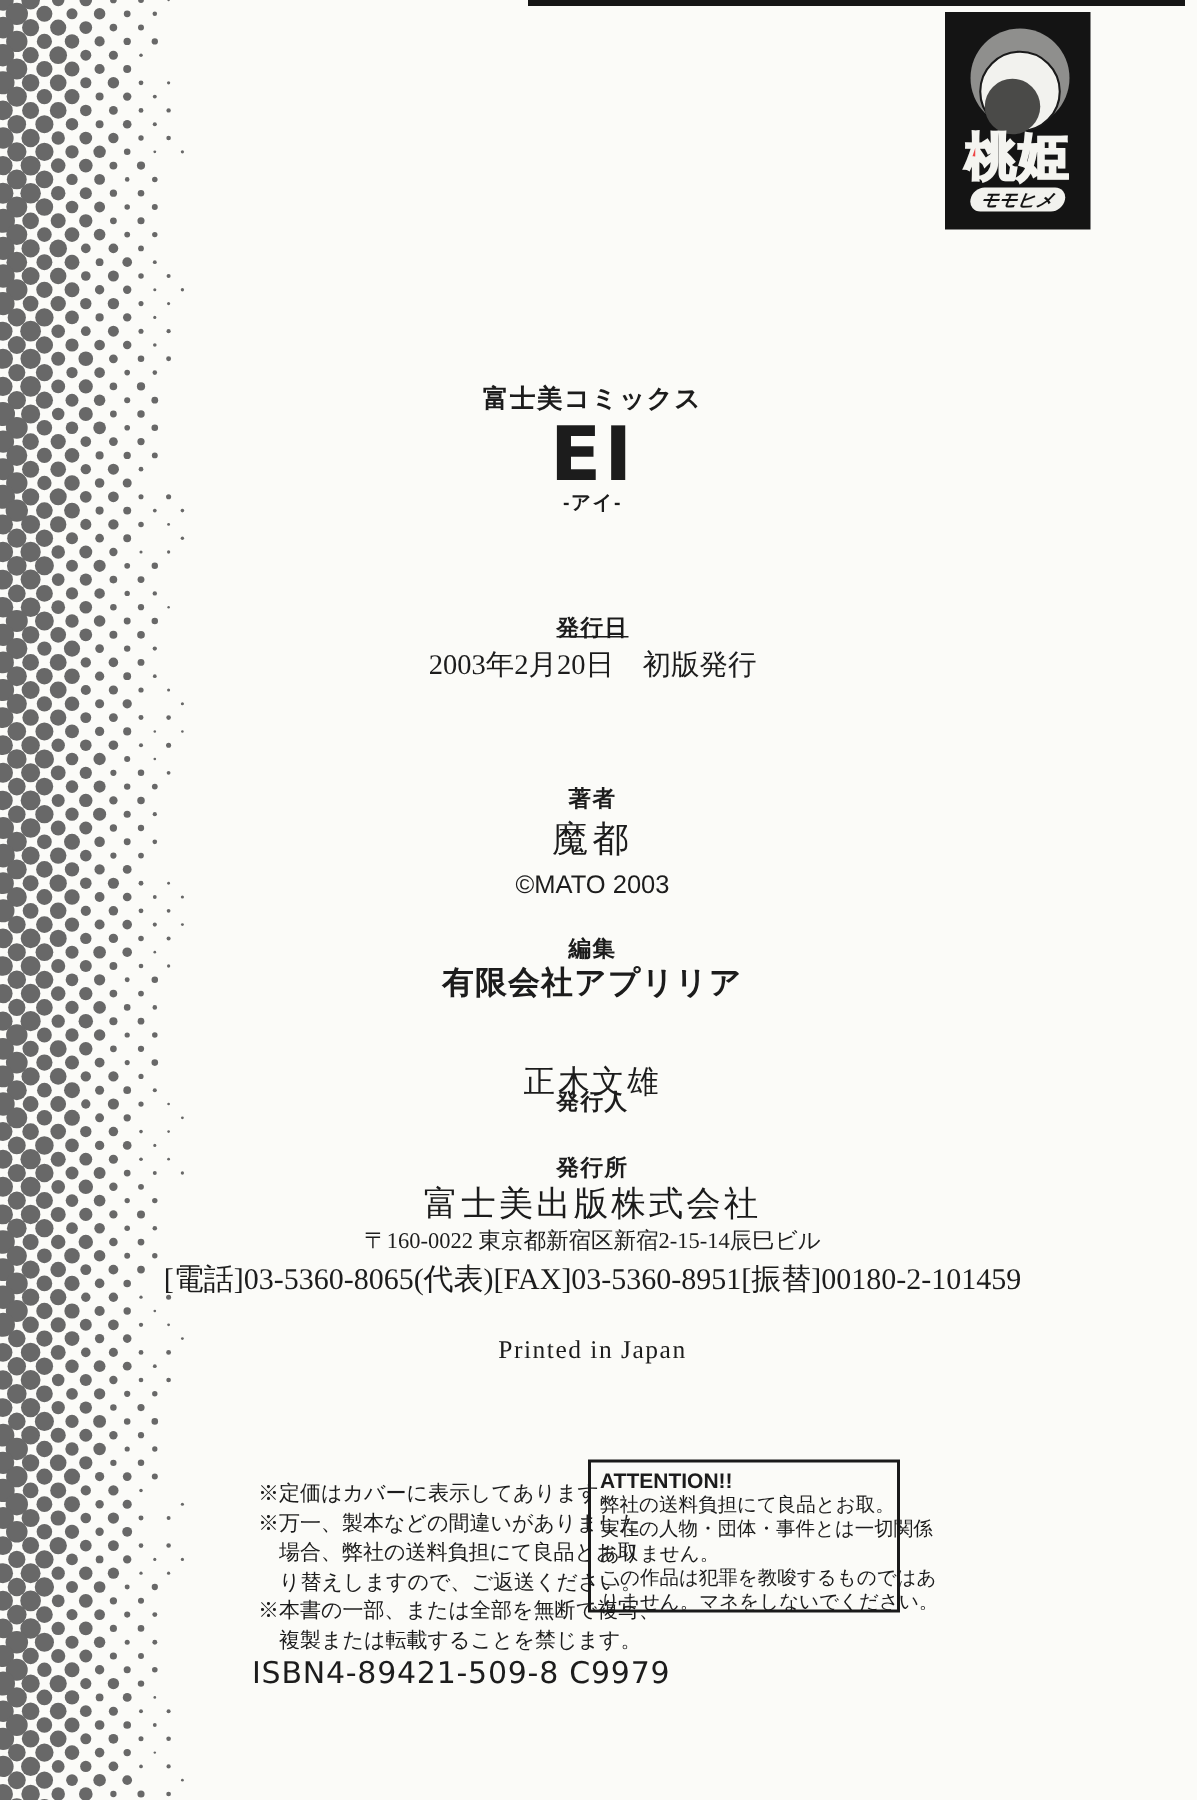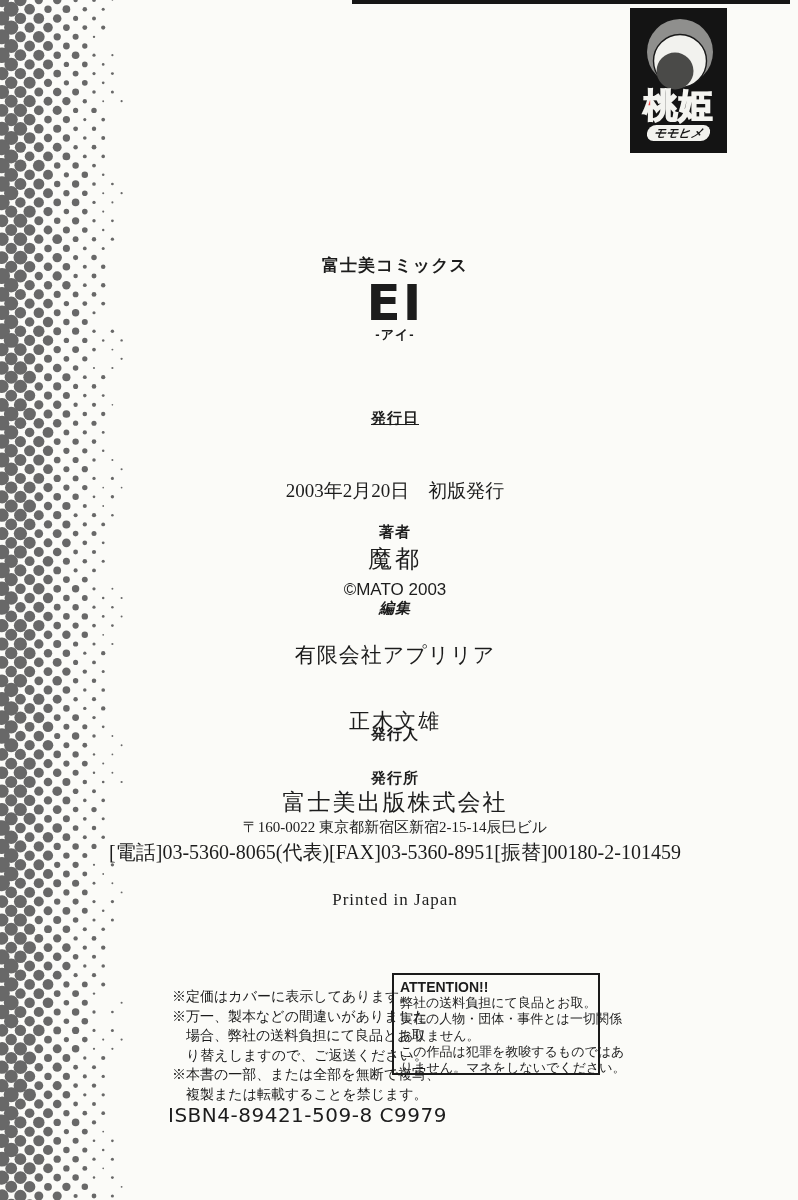--- a/index.html
+++ b/index.html
@@ -32,26 +32,26 @@
     white-space:nowrap;
   }
   
   .line{left:100px;width:590px;text-align:center;white-space:nowrap;}
   .gothic{font-family:"Liberation Sans","DejaVu Sans",sans-serif;font-weight:bold;}
   .imprint{top:254px;font-size:17px;letter-spacing:1px;}
   .book-title{top:278px;font-size:50px;line-height:1;font-family:"DejaVu Sans","Liberation Sans",sans-serif;font-weight:900;letter-spacing:2px;}
   .book-ruby{top:326px;font-size:13px;letter-spacing:1px;}
   .lbl{font-size:15px;letter-spacing:1px;}
   .publish-label{top:409px;text-decoration:underline;}
-  .publish-date{top:430px;font-size:19px;margin-top:48px;}
+  .publish-date{top:430px;font-size:19px;}
   .author-label{top:523px;}
   .author-name{top:543px;font-size:24px;letter-spacing:3px;}
   .copyright{top:580px;font-size:17px;font-family:"Liberation Sans","DejaVu Sans",sans-serif;font-weight:normal;}
-  .editor-label{top:599px;font-style:italic;}
-  .editor-name{top:641px;font-size:21px;letter-spacing:1px;}
+  .editor-label{top:623px;}
+  .editor-name{top:641px;font-size:21px;letter-spacing:1px;font-weight:bold;}
   .pubperson-label{top:725px;}
   .pubperson-name{top:707px;font-size:21px;letter-spacing:2px;}
   .publisher-label{top:769px;}
   .publisher-name{top:787px;font-size:23px;letter-spacing:2px;}
   .address{top:818px;font-size:15px;}
   .contacts{top:839px;font-size:20px;}
   .printed{top:890px;font-size:17px;letter-spacing:1px;}
   
   #notes{left:172px;top:987px;width:218px;font-size:14px;line-height:19.5px;}
   #notes .nline{white-space:nowrap;}

